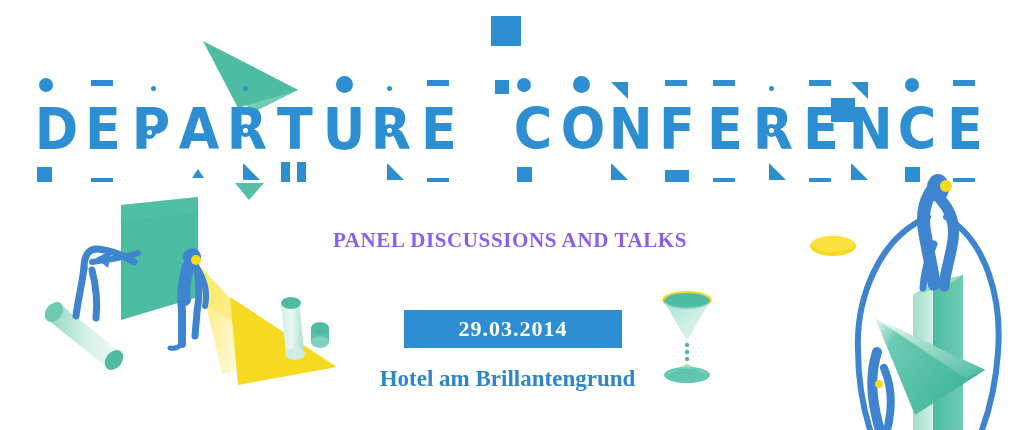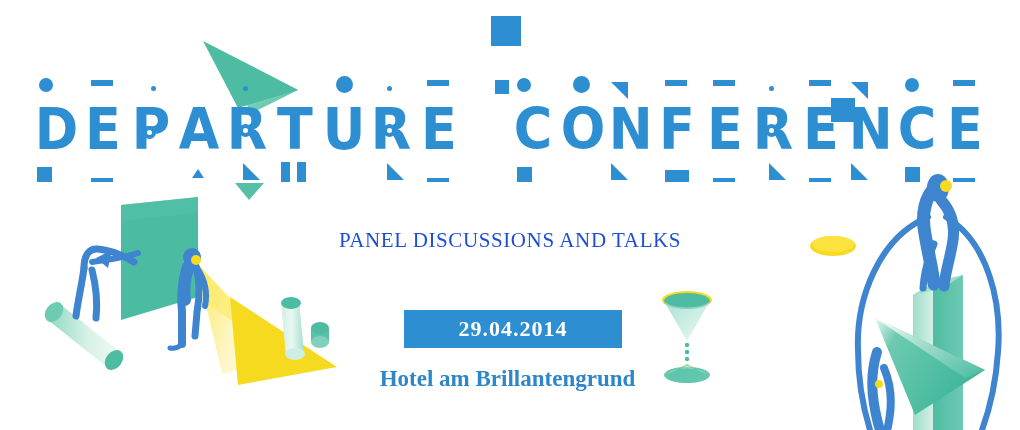--- a/index.html
+++ b/index.html
@@ -72,24 +72,24 @@
   .above  { top: -22px; }
   .above2 { top: -20px; }
   .below  { bottom: -22px; }
 
   
   .subtitle {
     position: absolute;
     left: 0; top: 228px; width: 1020px;
     text-align: center;
     font-family: "Liberation Serif", serif;
-    font-weight: 400;
+    font-weight: 700;
     font-size: 21px;
     letter-spacing: 0.6px;
-    color: #1d4ed8;
+    color: #8b5cf6;
   }
   .date-badge {
     position: absolute;
     left: 404px; top: 310px;
     width: 218px; height: 38px;
     background: #2d8fd2;
     color: #ffffff;
     font-family: "Liberation Serif", serif;
     font-weight: 700;
     font-size: 22px;
@@ -375,18 +375,18 @@
         <span class="mk bar below" style="left:10px; height:4px;"></span>
       </span>
     </span>
   </div>
 
   <div class="mk sq" style="left:831px; top:98px; width:24px; height:24px;"></div>
 
   <div class="subtitle">PANEL DISCUSSIONS AND TALKS</div>
 
   <div class="date-badge">
-    <span>29.04.2014</span>
+    <span>29.03.2014</span>
   </div>
 
   <div class="venue">Hotel am Brillantengrund</div>
 
 </div>
 
 </body></html>

